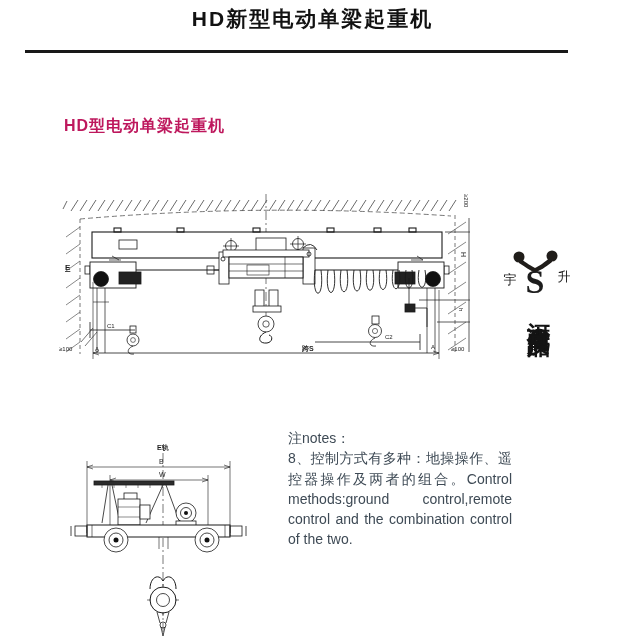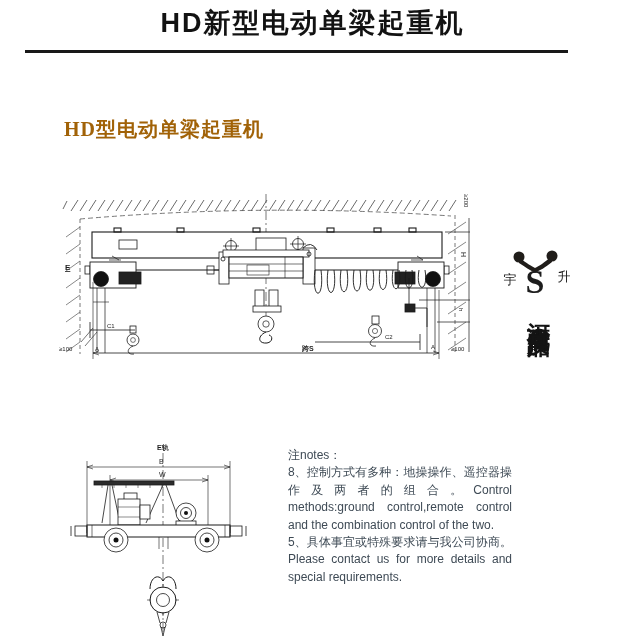--- a/index.html
+++ b/index.html
@@ -1,29 +1,29 @@
 <!DOCTYPE html>
 <html><head>
 <meta charset="utf-8">
 <style>
   html,body{margin:0;padding:0;background:#e8e8e8;}
   .canvas{position:relative;width:625px;height:638px;background:#ffffff;
           font-family:"Liberation Sans",sans-serif;overflow:hidden;margin:0 auto;}
   .page-title{position:absolute;top:5px;left:0;width:100%;text-align:center;
-          font-size:27px;font-weight:900;letter-spacing:2px;color:#121212;}
+          font-size:21px;font-weight:900;letter-spacing:2px;color:#121212;}
   .title-rule{position:absolute;top:50px;left:25px;width:543px;height:3px;background:#181818;}
-  .subtitle{position:absolute;top:116px;left:64px;font-family:Liberation Serif, serif;
-          font-weight:bold;font-size:20px;color:#a16207;letter-spacing:1px;}
+  .subtitle{position:absolute;top:116px;left:64px;font-family:Liberation Sans, sans-serif;
+          font-weight:bold;font-size:16px;color:#be185d;letter-spacing:1px;}
   .front-view{position:absolute;top:182px;left:57px;}
   .side-view{position:absolute;top:437px;left:62px;}
   .logo{position:absolute;top:240px;left:494px;}
   .vertical-slogan{position:absolute;top:305px;left:523px;height:200px;
           writing-mode:vertical-rl;text-orientation:upright;
           font-size:23px;font-weight:bold;color:#141414;letter-spacing:2px;line-height:32px;}
-  .notes{position:absolute;top:447px;left:288px;width:224px;font-size:12px;
+  .notes{position:absolute;top:428px;left:288px;width:224px;font-size:14px;
           line-height:1.45;color:#3e4a55;text-align:justify;}
   .notes p{margin:0;}
   svg text{fill:#1d1d1d;}
   .dim{font-size:6px;}
   .dim7{font-size:7px;}
 </style>
 </head>
 <body>
 
 <div class="canvas">
@@ -259,16 +259,15 @@
     <text x="41" y="53" text-anchor="middle" font-size="34" font-weight="bold" font-family="Liberation Serif, serif" fill="#201d1a">S</text>
     <text x="16" y="44" text-anchor="middle" font-size="13" fill="#201d1a">宇</text>
     <text x="70" y="41" text-anchor="middle" font-size="13" fill="#201d1a">升</text>
   </svg>
 
   <div class="vertical-slogan">河南省优质产品</div>
 
   <div class="notes">
     <p>注notes：</p>
     <p>8、控制方式有多种：地操操作、遥控器操作及两者的组合。Control methods:ground control,remote control and the combination control of the two.</p>
-    <p>5、具体事宜或特殊要求请与我公司协商。Please contact us for more details and special requirements.</p>
   </div>
 
 </div>
 
 </body></html>

